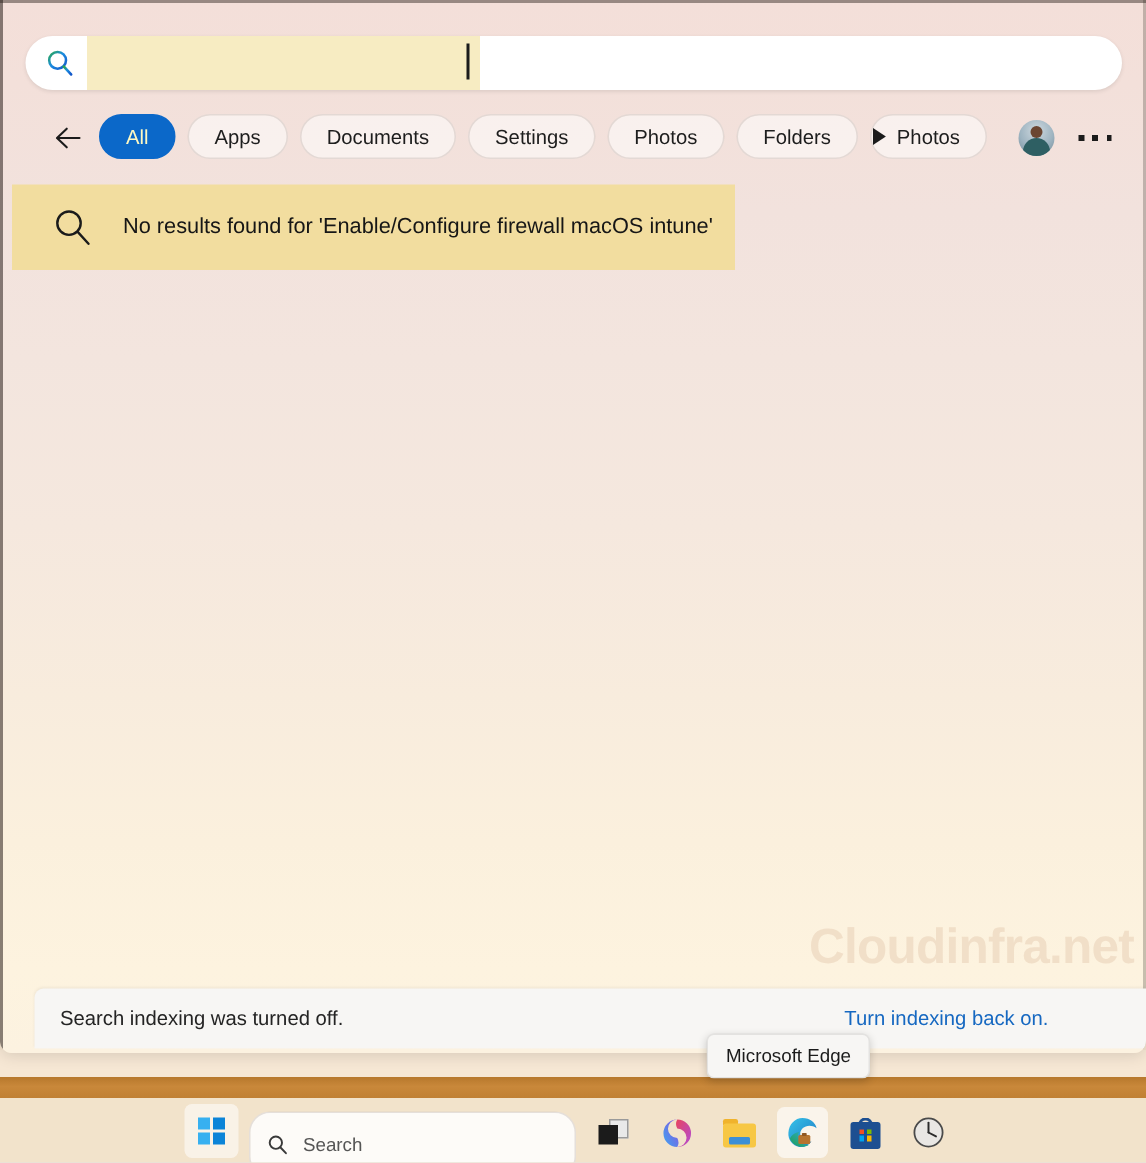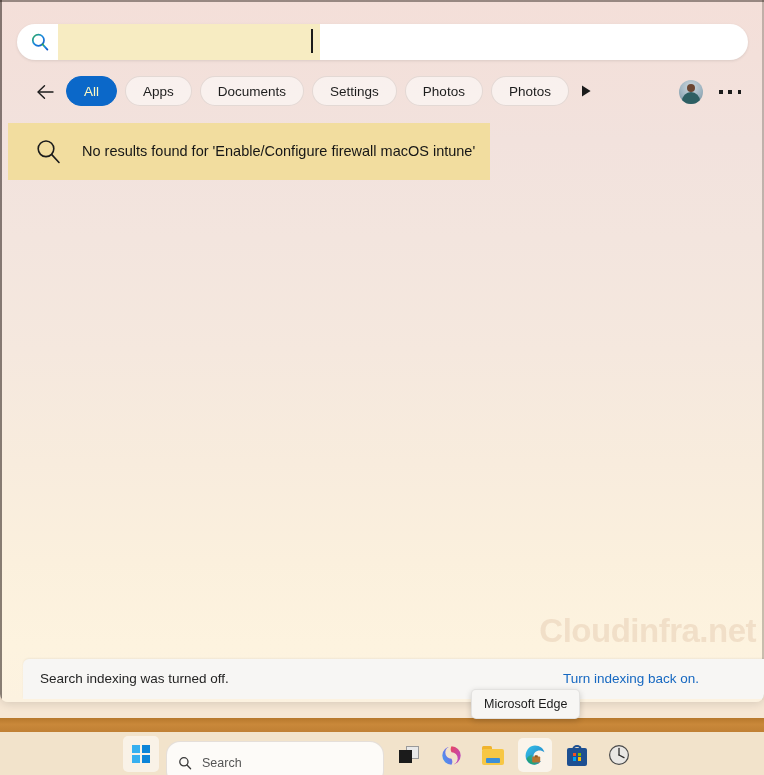--- a/index.html
+++ b/index.html
@@ -506,20 +506,21 @@
           <polyline points="10.5,5.8 4,12 10.5,18.2" fill="none" stroke="#1b1b1b" stroke-width="1.4" stroke-linecap="round" stroke-linejoin="round"></polyline>
         </svg>
       </span>
 
       <div class="tabs">
         <div class="tab active">All</div>
         <div class="tab">Apps</div>
         <div class="tab">Documents</div>
         <div class="tab">Settings</div>
         <div class="tab">Photos</div>
+        <div class="tab">Folders</div>
         <div class="tab">Photos</div>
       </div>
 
       <span class="tab-more">
         <svg width="16" height="16" viewBox="0 0 16 16">
           <polygon points="4,2.4 12.6,8 4,13.6" fill="#1b1b1b"></polygon>
         </svg>
       </span>
     </div>
 

